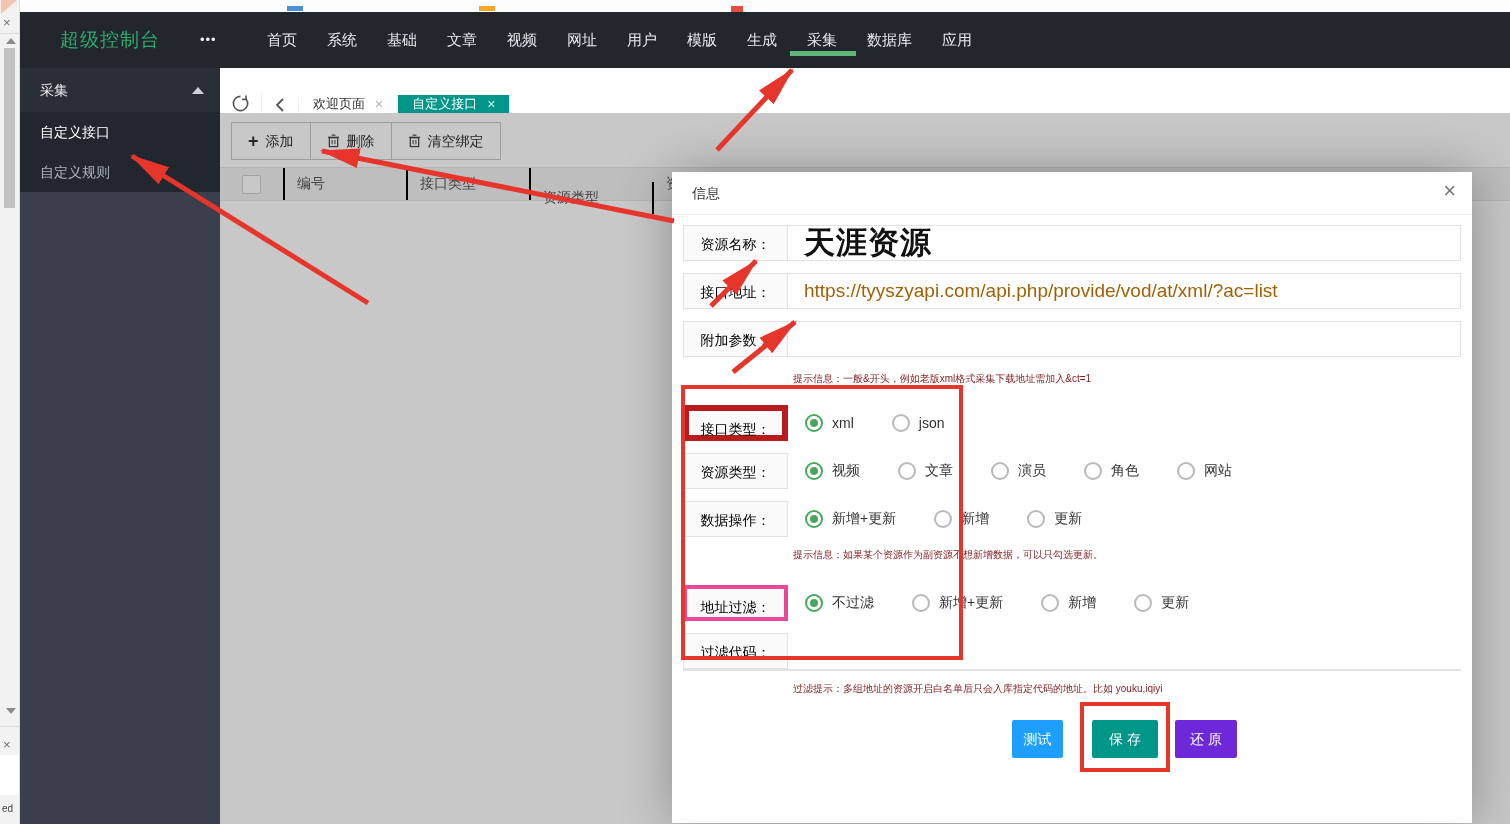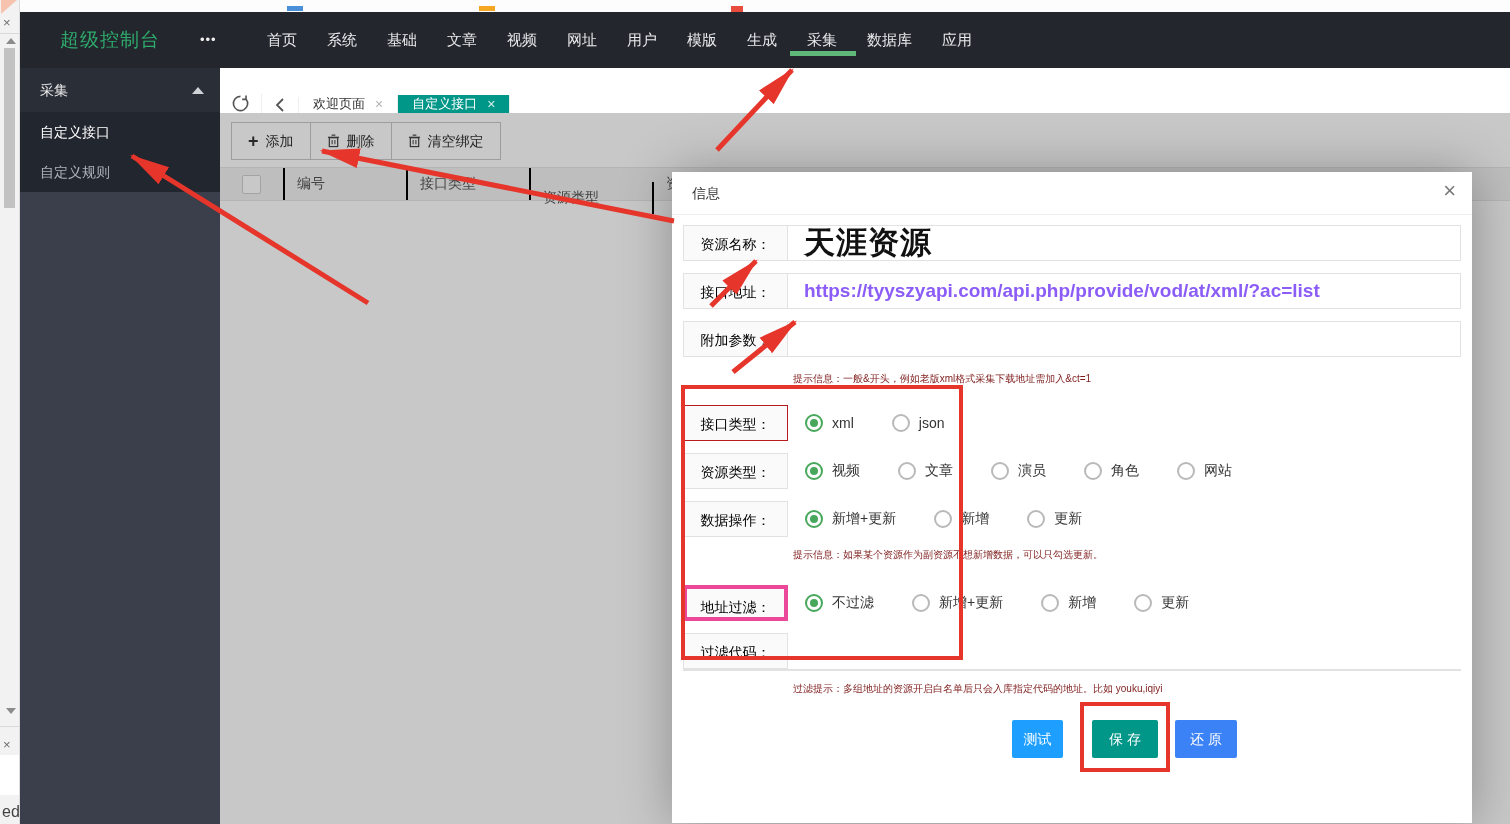--- a/index.html
+++ b/index.html
@@ -8,21 +8,21 @@
   
   .top-strip{position:absolute;left:0;top:0;width:1510px;height:12px;background:#fdfdfd;border-bottom:1px solid #e3e3e3;}
   .mark{position:absolute;top:6px;height:5px;}
   
   .left-strip{position:absolute;left:0;top:0;width:20px;height:824px;background:#f2f2f2;border-right:1px solid #dcdcdc;box-sizing:border-box;}
   .ls-tri{position:absolute;left:1px;top:0;width:0;height:0;border-left:16px solid #f6c3ae;border-bottom:14px solid transparent;}
   .ls-x{position:absolute;left:3px;color:#6d6d6d;font-size:13px;line-height:13px;cursor:pointer;}
   .ls-line{position:absolute;left:0;width:20px;border-top:1px solid #d9d9d9;}
   .ls-thumb{position:absolute;left:4px;top:48px;width:11px;height:160px;background:#c2c2c2;}
   .ls-caret{position:absolute;left:6px;width:0;height:0;}
-  .ls-note{position:absolute;left:2px;top:803px;font-size:16px;color:#444;}
+  .ls-note{position:absolute;left:2px;top:803px;font-size:10px;color:#444;}
   
   .navbar{position:absolute;left:20px;top:12px;width:1490px;height:56px;background:#23262c;}
   .logo{position:absolute;left:40px;top:0;line-height:56px;font-size:19px;color:#2eaa6d;letter-spacing:1px;}
   .nav-more{position:absolute;left:180px;top:0;line-height:56px;color:#eee;font-size:13px;letter-spacing:1px;cursor:pointer;}
   .nav-items{position:absolute;left:232px;top:0;height:56px;display:flex;}
   .nav-item{line-height:56px;padding:0 15px;font-size:15px;color:#e7e9ec;cursor:pointer;white-space:nowrap;}
   .nav-underline{position:absolute;left:790px;top:51px;width:66px;height:5px;background:#5FB878;}
   
   .sidebar{position:absolute;left:20px;top:68px;width:200px;height:756px;background:#3A3F4B;}
   .side-group{position:relative;height:44px;background:#2A2E37;color:#ececec;font-size:14px;line-height:44px;padding-left:20px;cursor:pointer;}
@@ -48,21 +48,21 @@
   .overlay{position:absolute;left:220px;top:113px;width:1290px;height:711px;background:rgba(0,0,0,0.215);}
   
   .modal{position:absolute;left:672px;top:172px;width:800px;height:651px;background:#fff;border-radius:0;box-shadow:1px 1px 50px rgba(0,0,0,.3);}
   .m-head{position:relative;height:42px;border-bottom:1px solid #eee;}
   .m-title{position:absolute;left:20px;top:0;line-height:42px;font-size:14px;color:#333;}
   .m-close{position:absolute;right:16px;top:6px;font-size:22px;color:#787878;cursor:pointer;}
   .row{position:absolute;left:11px;width:778px;height:36px;display:flex;}
   .f-label{width:105px;height:36px;line-height:36px;text-align:center;background:#fafafa;border:1px solid #e2e2e2;box-sizing:border-box;font-size:14px;color:#000000;flex:none;}
   .f-input{flex:1;height:36px;border:1px solid #e2e2e2;border-left:none;box-sizing:border-box;background:#fff;display:flex;align-items:center;padding-left:16px;overflow:hidden;}
   .v-name{font-size:31px;font-weight:bold;color:#111;letter-spacing:1px;}
-  .v-url{font-size:19px;font-weight:bold;color:#8b5cf6;}
+  .v-url{font-size:19px;font-weight:normal;color:#a16207;}
   .hint{position:absolute;left:121px;font-size:10px;color:#7f1d1d;white-space:nowrap;}
   .radios{display:flex;align-items:center;margin-left:17px;}
   .radio-opt{display:flex;align-items:center;margin-right:38px;cursor:pointer;}
   .rdot{width:18px;height:18px;border-radius:50%;border:2px solid #b9b9b9;box-sizing:border-box;background:#fff;position:relative;flex:none;}
   .radio-opt.selected .rdot{border-color:#47a85c;}
   .radio-opt.selected .rdot::after{content:"";position:absolute;left:3px;top:3px;width:8px;height:8px;border-radius:50%;background:#47a85c;}
   .rtext{margin-left:9px;font-size:14px;color:#333;white-space:nowrap;}
   .m-btn{position:absolute;height:38px;line-height:38px;border-radius:2px;color:#fff;font-size:14px;text-align:center;cursor:pointer;}
   
   .anno{position:absolute;left:0;top:0;width:1510px;height:824px;pointer-events:none;z-index:60;}
@@ -207,21 +207,21 @@
     <div class="row" style="top:149px;">
       <div class="f-label">附加参数：</div>
       <div class="f-input">
           <span></span>
         </div>
     </div>
 
     <div class="hint" style="top:200px;">提示信息：一般&amp;开头，例如老版xml格式采集下载地址需加入&amp;ct=1</div>
 
     <div class="row" style="top:233px;">
-      <div class="f-label" style="border:1px solid #b91c1c;">接口类型：</div>
+      <div class="f-label" style="border:6px solid #b91c1c;">接口类型：</div>
       <div class="radios">
         <span class="radio-opt selected">
             <span class="rdot"></span>
             <span class="rtext">xml</span>
           </span>
         <span class="radio-opt">
             <span class="rdot"></span>
             <span class="rtext">json</span>
           </span>
       </div>
@@ -299,21 +299,21 @@
       <div class="f-label">过滤代码：</div>
       <div class="f-input">
           <span></span>
         </div>
     </div>
 
     <div class="hint" style="top:510px;">过滤提示：多组地址的资源开启白名单后只会入库指定代码的地址。比如 youku,iqiyi</div>
 
     <div class="m-btn" style="left:340px;top:548px;width:51px;background:#1E9FFF;">测试</div>
     <div class="m-btn" style="left:420px;top:548px;width:66px;background:#009688;">保 存</div>
-    <div class="m-btn" style="left:503px;top:548px;width:62px;background:#3b82f6;">还 原</div>
+    <div class="m-btn" style="left:503px;top:548px;width:62px;background:#6d28d9;">还 原</div>
   </div>
 
   <svg class="anno" viewBox="0 0 1510 824">
     <defs>
       <marker id="ah" markerWidth="9" markerHeight="6" refX="7.5" refY="3" orient="auto">
         <path d="M0,1 L8,3 L0,5 z" fill="#e6352b"></path>
       </marker>
     </defs>
     <rect x="683" y="387" width="278" height="271" fill="none" stroke="#e6352b" stroke-width="4"></rect>
     <rect x="1082" y="704" width="86" height="66" fill="none" stroke="#e6352b" stroke-width="4"></rect>

